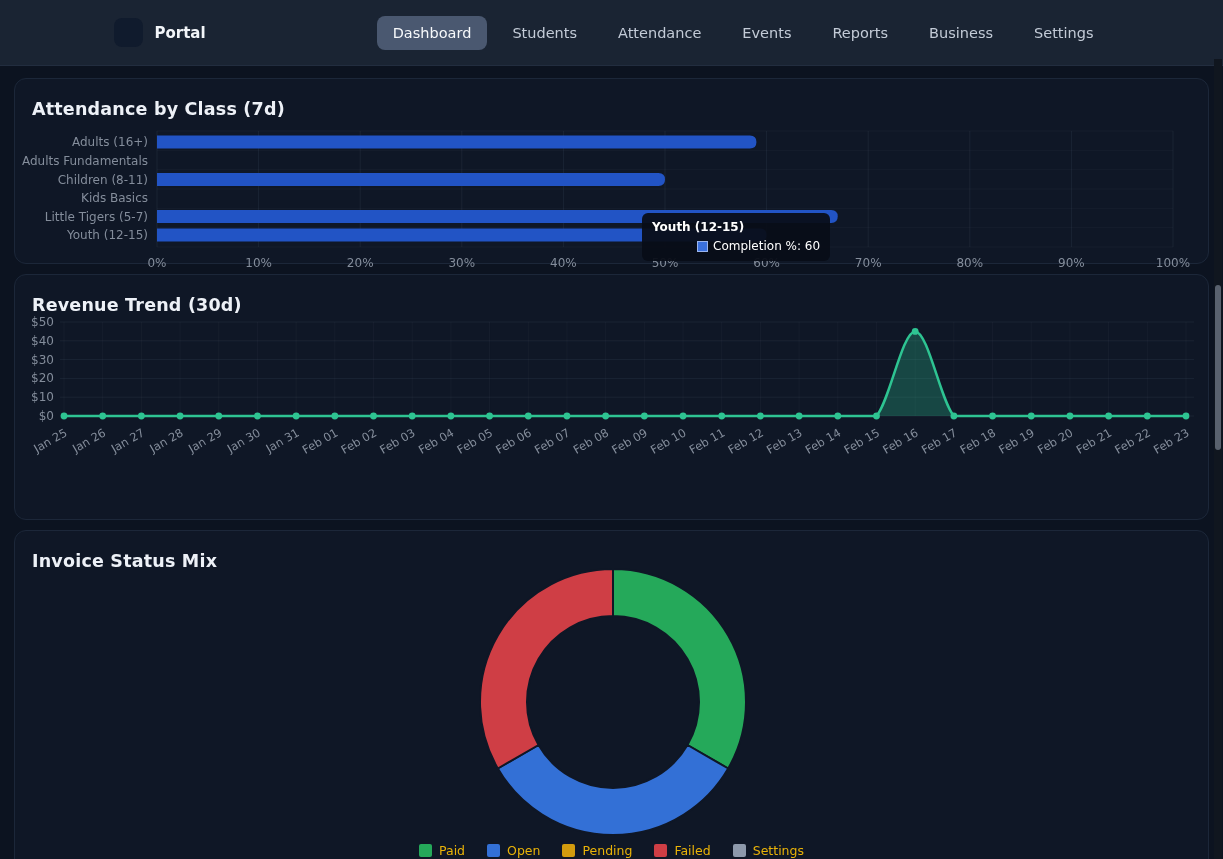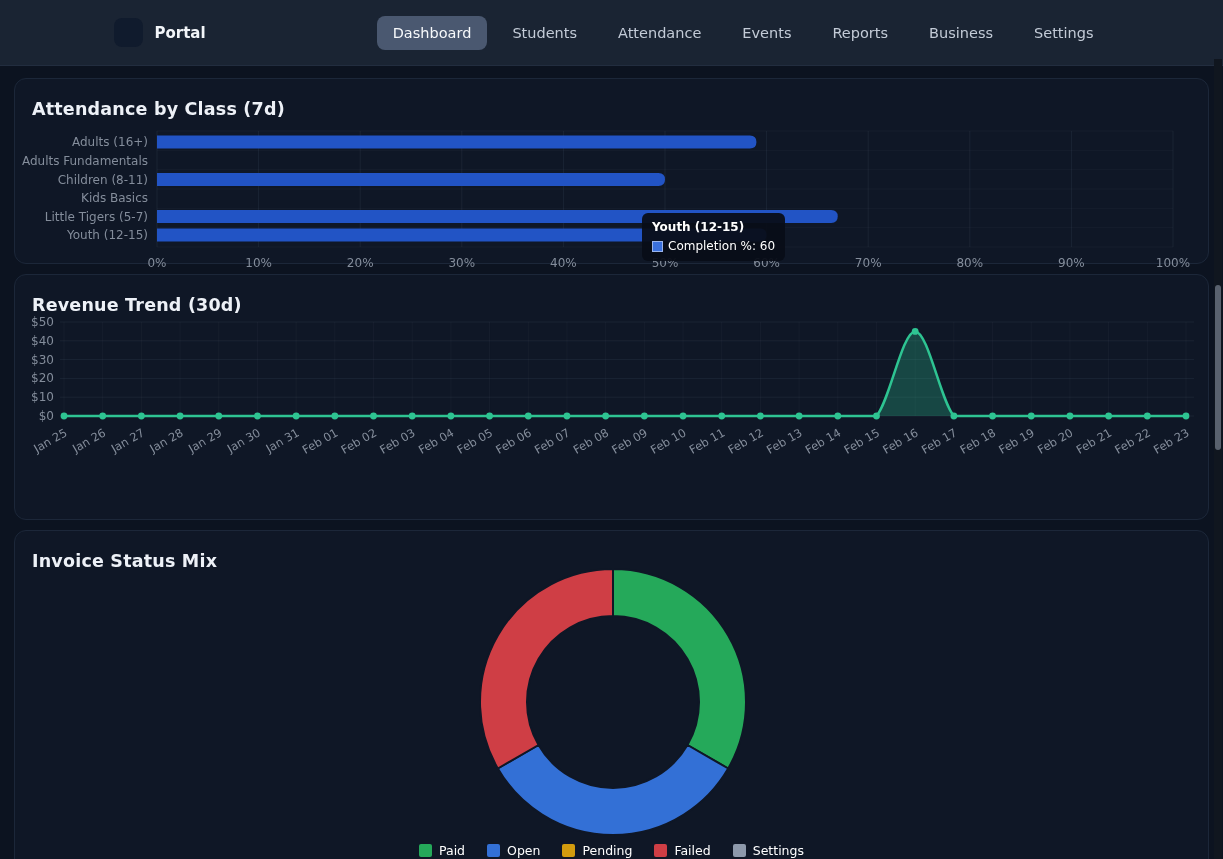--- a/index.html
+++ b/index.html
@@ -50,30 +50,30 @@
   .chart-tooltip {
     position: absolute; left: 627px; top: 134px;
     background: rgba(8, 13, 23, 0.94);
     border-radius: 6px;
     padding: 7px 10px 8px 10px;
     color: #ffffff; font-size: 12px;
     pointer-events: none;
     white-space: nowrap;
   }
   .tt-title { font-weight: bold; margin-bottom: 5px; }
-  .tt-row { display: flex; align-items: center; gap: 5px; }
+  .tt-row { display: flex; align-items: center; gap: 5px; margin-left: 45px; }
   .tt-swatch { width: 11px; height: 11px; display: inline-block; }
   
   .donut-legend {
     position: absolute; left: 0; top: 312px; width: 100%;
     display: flex; justify-content: center; align-items: center; gap: 22px;
   }
   .legend-item { display: flex; align-items: center; gap: 7px; cursor: pointer; }
   .legend-swatch { width: 13px; height: 13px; border-radius: 2px; display: inline-block; }
-  .legend-label { color: #ffffff; font-size: 12.5px; }
+  .legend-label { color: #eab308; font-size: 12.5px; }
   
   .scrollbar-track {
     position: absolute; right: 1px; top: 59px; width: 8px; height: 800px;
     background: #10161f;
   }
   .scrollbar-thumb {
     position: absolute; left: 1px; top: 226px; width: 6px; height: 165px;
     background: #59616e; border-radius: 3px;
   }
 </style>

